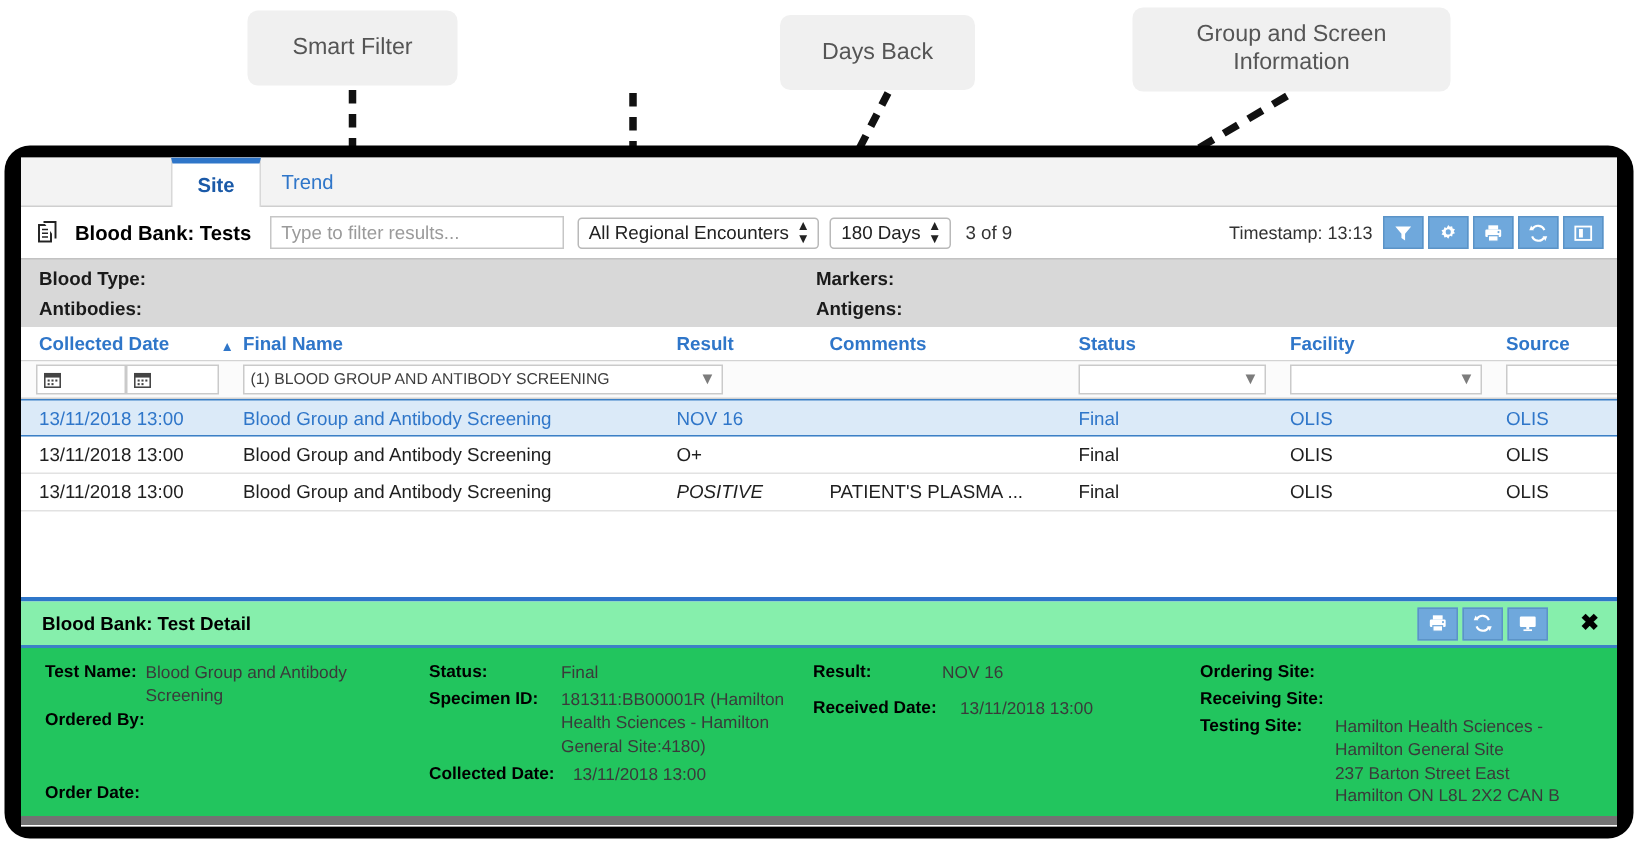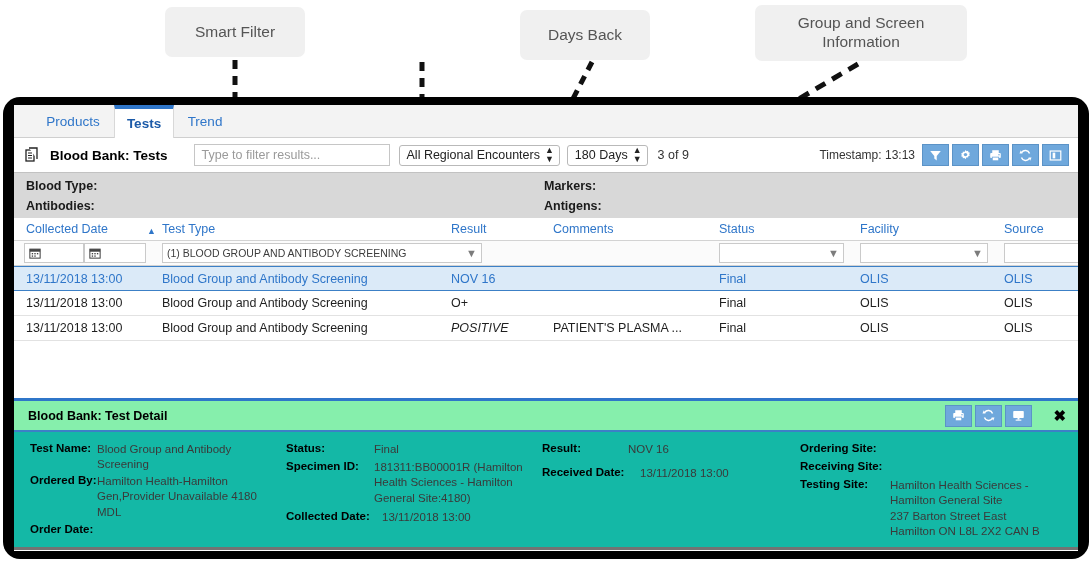--- a/index.html
+++ b/index.html
@@ -74,21 +74,21 @@
     width: 1064px; height: 34px;
     background: #ffffff;
     display: flex; align-items: center;
   }
   .tb-icon {
     margin-left: 11px; margin-right: 9px;
     width: 16px; height: 16px; flex: none;
   }
   .tb-title {
     font-size: 13.5px; font-weight: bold; color: #000000;
-    white-space: nowrap; margin-right: 26px;
+    white-space: nowrap; margin-right: 12px;
   }
   .smart-filter {
     width: 196px; height: 22px;
     border: 1px solid #c6c6c6; background: #ffffff;
     font-size: 12.5px; color: #9a9a9a;
     padding: 0 7px; display: flex; align-items: center;
     margin-right: 9px;
   }
   .stepper {
     height: 21px;
@@ -128,21 +128,21 @@
 
   
   .grid { position: absolute; left: 0; top: 113px; width: 1064px; }
   .ghead {
     height: 23px; background: #ffffff;
     border-bottom: 1px solid #d3d3d3;
     position: relative;
   }
   .gh {
     position: absolute; top: 4px;
-    font-size: 12.5px; font-weight: normal; color: #2f76c9;
+    font-size: 12.5px; font-weight: bold; color: #2f76c9;
     white-space: nowrap;
   }
   .sortcaret {
     position: absolute; top: 8px; left: 133px;
     font-size: 9px; color: #2f76c9;
   }
   .gfilter {
     height: 25px; background: #fbfbfb;
     border-bottom: 1px solid #d3d3d3;
     position: relative;
@@ -196,22 +196,22 @@
   .dbtns {
     margin-left: auto; display: flex; align-items: center;
     margin-right: 12px;
   }
   .closex {
     font-size: 15px; font-weight: bold; color: #000000;
     margin-left: 12px; line-height: 15px;
   }
   .dbody {
     position: relative;
-    height: 118px; background: #14b8a6;
-    border-bottom: 3px solid #737373;
+    height: 118px; background: #22c55e;
+    border-bottom: 6px solid #737373;
   }
   .dlbl {
     position: absolute; font-size: 11.5px;
     font-weight: bold; color: #000000; white-space: nowrap;
   }
   .dval {
     position: absolute; font-size: 11.5px;
     color: #3a3a3a; line-height: 1.33;
   }
 </style>
@@ -246,25 +246,22 @@
   <svg class="arrow-svg" style="left:0; top:0; width:1092px; height:210px;">
     <line x1="858" y1="64" x2="648" y2="188" stroke="#111" stroke-width="5" stroke-dasharray="11,8"></line>
     <polygon points="648,180 652,198 626,196" fill="#111"></polygon>
   </svg>
 
   <div class="bezel"></div>
 
   <div class="screen">
 
     <div class="tabstrip">
-      <div class="tab" style="left:18px; width:82px;">
-        <span>Products</span>
-      </div>
       <div class="tab active" style="left:100px; width:60px;">
-        <span>Tests</span>
+        <span>Site</span>
       </div>
       <div class="tab" style="left:160px; width:62px;">
         <span>Trend</span>
       </div>
     </div>
 
     <div class="toolbar">
       <svg class="tb-icon" viewBox="0 0 16 16">
         <rect x="1" y="3" width="8" height="11" fill="#fff" stroke="#222" stroke-width="1.3"></rect>
         <path d="M4 1 h8 v11" fill="#fff" stroke="#222" stroke-width="1.3"></path>
@@ -338,21 +335,21 @@
       <span class="infolbl" style="left:12px; top:26px;">Antibodies:</span>
       <span class="infolbl" style="left:530px; top:6px;">Markers:</span>
       <span class="infolbl" style="left:530px; top:26px;">Antigens:</span>
     </div>
 
     <div class="grid">
 
       <div class="ghead">
         <span class="gh" style="left:12px;">Collected Date</span>
         <span class="sortcaret">▲</span>
-        <span class="gh" style="left:148px;">Test Type</span>
+        <span class="gh" style="left:148px;">Final Name</span>
         <span class="gh" style="left:437px;">Result</span>
         <span class="gh" style="left:539px;">Comments</span>
         <span class="gh" style="left:705px;">Status</span>
         <span class="gh" style="left:846px;">Facility</span>
         <span class="gh" style="left:990px;">Source</span>
       </div>
 
       <div class="gfilter">
         <div class="fbox" style="left:10px; width:60px;">
           <svg class="cal" viewBox="0 0 14 14">
@@ -453,21 +450,20 @@
           </div>
           <span class="closex">✖</span>
         </div>
       </div>
 
       <div class="dbody">
 
         <span class="dlbl" style="left:16px; top:10px;">Test Name:</span>
         <span class="dval" style="left:83px; top:10px; width:152px;">Blood Group and Antibody Screening</span>
         <span class="dlbl" style="left:16px; top:42px;">Ordered By:</span>
-        <span class="dval" style="left:83px; top:42px; width:165px;">Hamilton Health-Hamilton Gen,Provider Unavailable  4180 MDL</span>
         <span class="dlbl" style="left:16px; top:91px;">Order Date:</span>
         <span class="dval" style="left:83px; top:91px;"></span>
 
         <span class="dlbl" style="left:272px; top:10px;">Status:</span>
         <span class="dval" style="left:360px; top:10px;">Final</span>
         <span class="dlbl" style="left:272px; top:28px;">Specimen ID:</span>
         <span class="dval" style="left:360px; top:28px; width:160px;">181311:BB00001R (Hamilton Health Sciences - Hamilton General Site:4180)</span>
         <span class="dlbl" style="left:272px; top:78px;">Collected Date:</span>
         <span class="dval" style="left:368px; top:78px;">13/11/2018 13:00</span>
 

